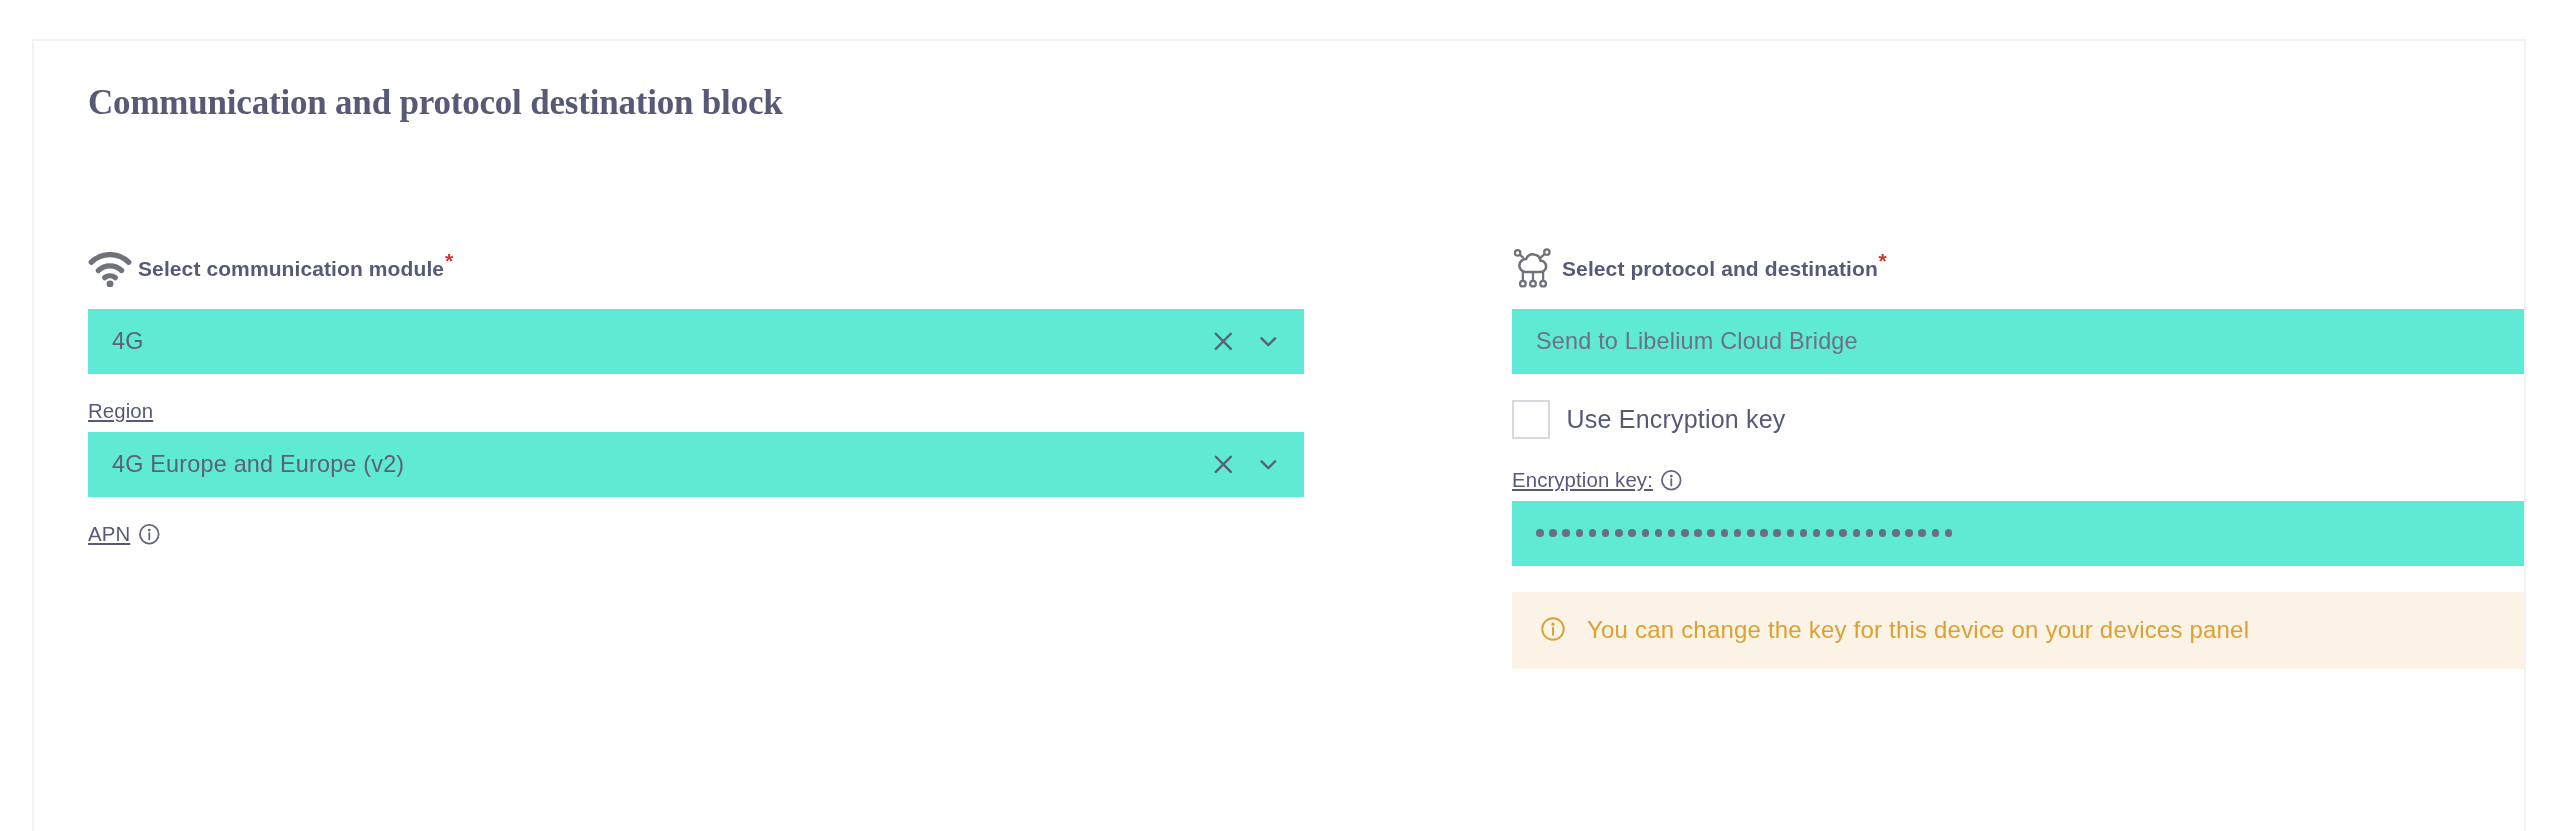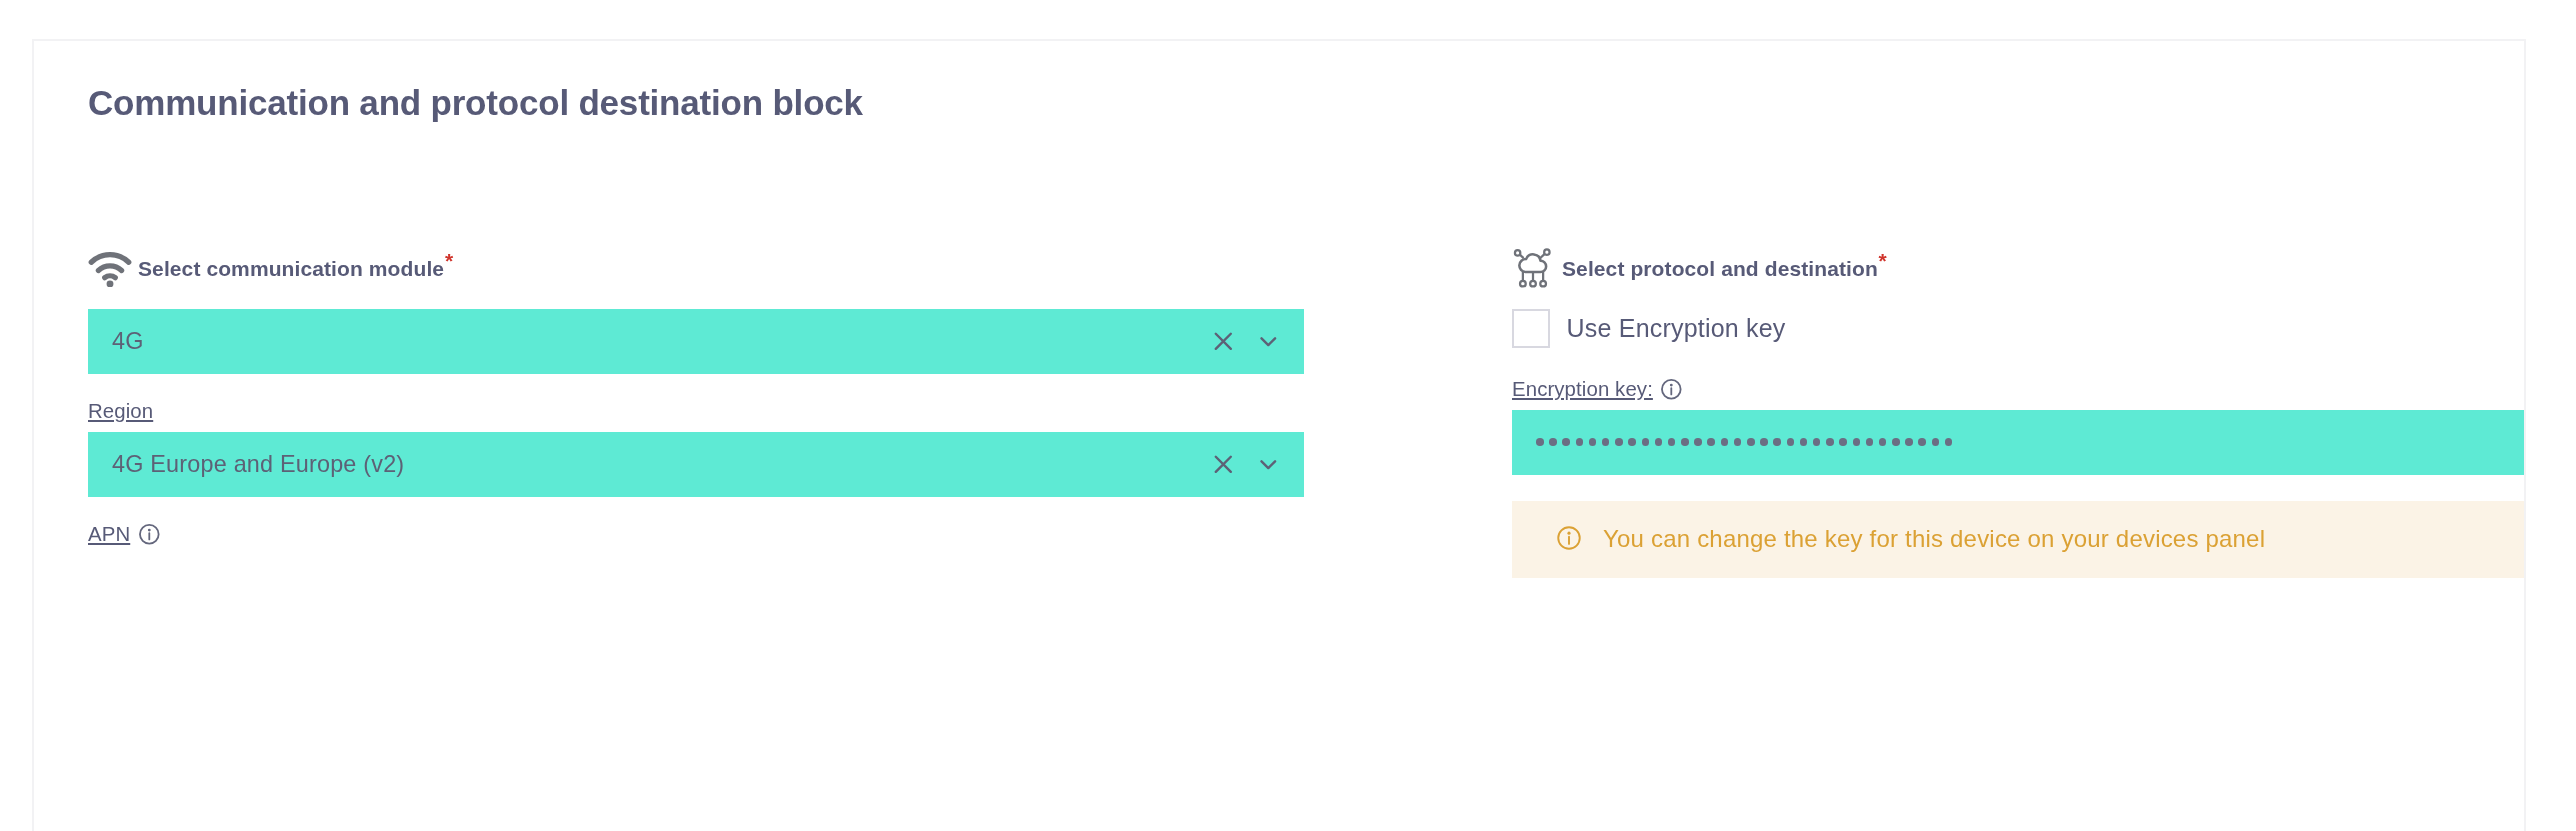--- a/index.html
+++ b/index.html
@@ -28,20 +28,21 @@
 
   .card-title {
     position: absolute;
     left: 54px;
     top: 42px;
     font-size: 35px;
     font-weight: bold;
     color: #575a77;
     letter-spacing: -0.2px;
     white-space: nowrap;
+    font-family: Liberation Serif, serif;
   }
 
   
   .col-left  { position: absolute; left: 54px;  top: 204px; width: 1216px; }
   .col-right { position: absolute; left: 1478px; top: 204px; width: 1058px; }
 
   
   .section-head {
     display: flex;
     align-items: center;
@@ -157,21 +158,21 @@
   
   .info-ic { display: block; }
 
   
   .alert {
     background: #fbf3e6;
     height: 77px;
     display: flex;
     align-items: center;
     gap: 21px;
-    padding: 0 44px;
+    padding: 0 28px;
   }
   .alert-text {
     font-size: 24px;
     color: #dba134;
     white-space: nowrap;
     letter-spacing: 0.2px;
   }
 </style>
 </head>
 <body>
@@ -256,20 +257,23 @@
           <circle cx="7.5" cy="6.5" r="3.6" fill="none" stroke="#6f7279" stroke-width="3"></circle>
           <circle cx="46.5" cy="5.5" r="3.6" fill="none" stroke="#6f7279" stroke-width="3"></circle>
           <circle cx="14.5" cy="47.5" r="3.8" fill="none" stroke="#6f7279" stroke-width="3"></circle>
           <circle cx="28" cy="47.5" r="3.8" fill="none" stroke="#6f7279" stroke-width="3"></circle>
           <circle cx="41.5" cy="47.5" r="3.8" fill="none" stroke="#6f7279" stroke-width="3"></circle>
         </svg>
       </span>
       <span class="section-label"><span>Select protocol and destination</span><span class="req-star">*</span></span>
     </div>
 
+    <div class="input-box">
+      <span class="input-value muted">Send to Libelium Cloud Bridge</span>
+    </div>
 
     <div class="check-row">
       <span class="checkbox"></span>
       <span class="check-label">Use Encryption key</span>
     </div>
 
     <div class="field-label">
       <span>Encryption key:</span>
       <span>
         <svg class="info-ic" width="22.6" height="22.6" viewBox="0 0 30 30">

